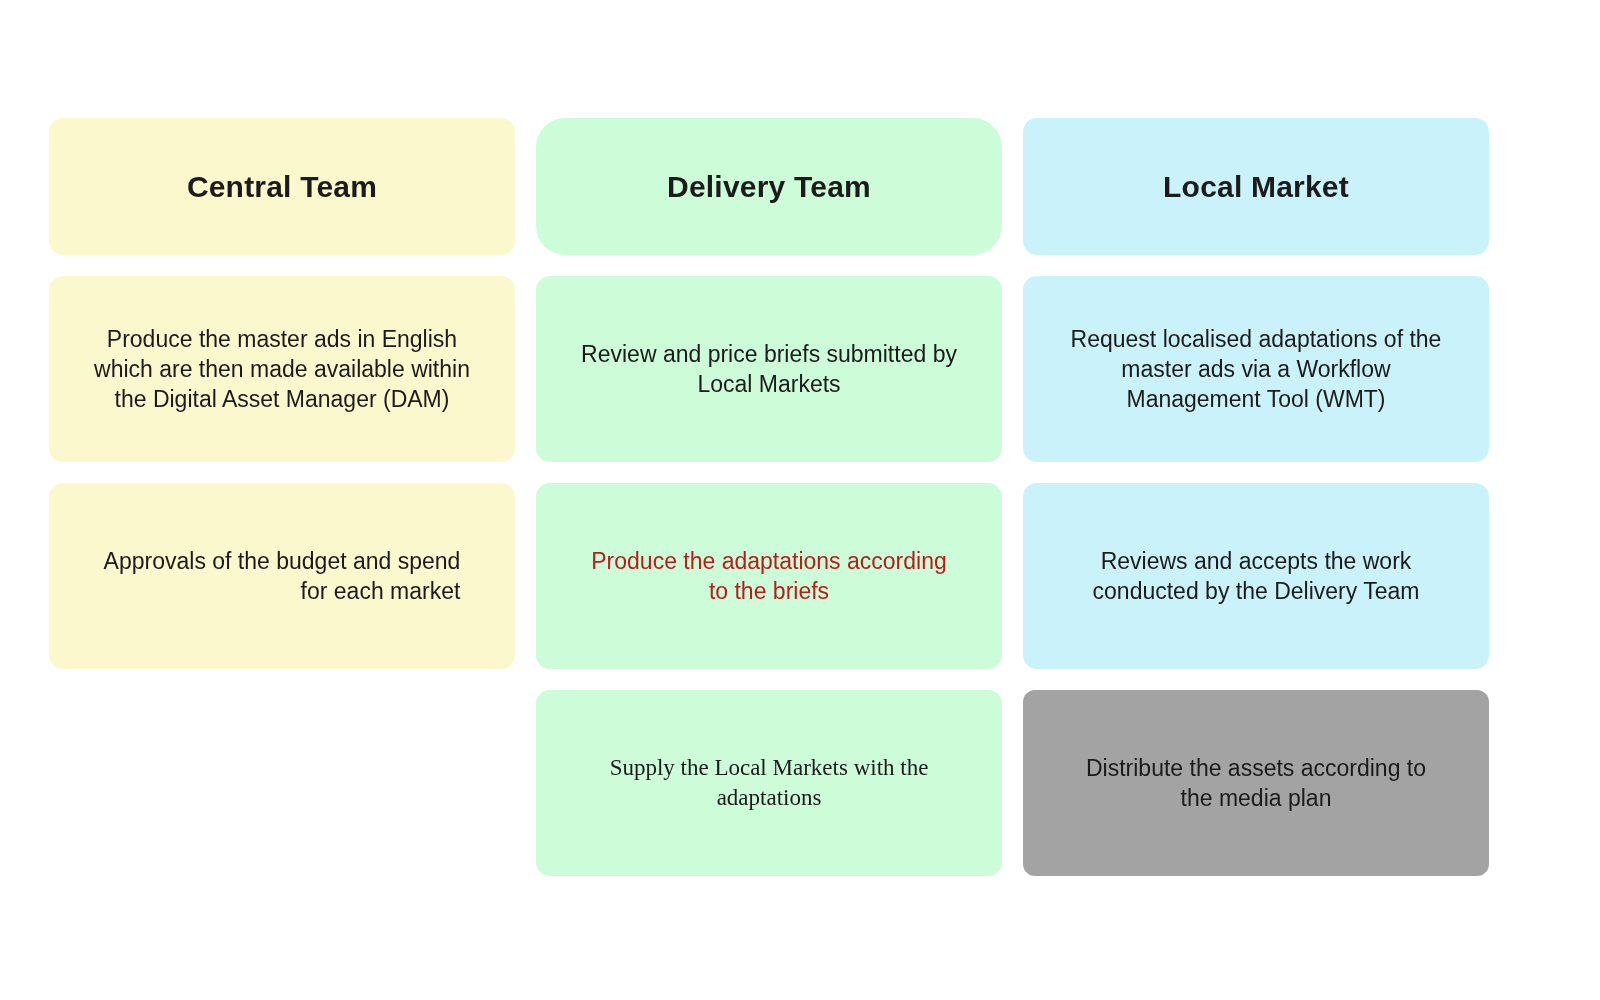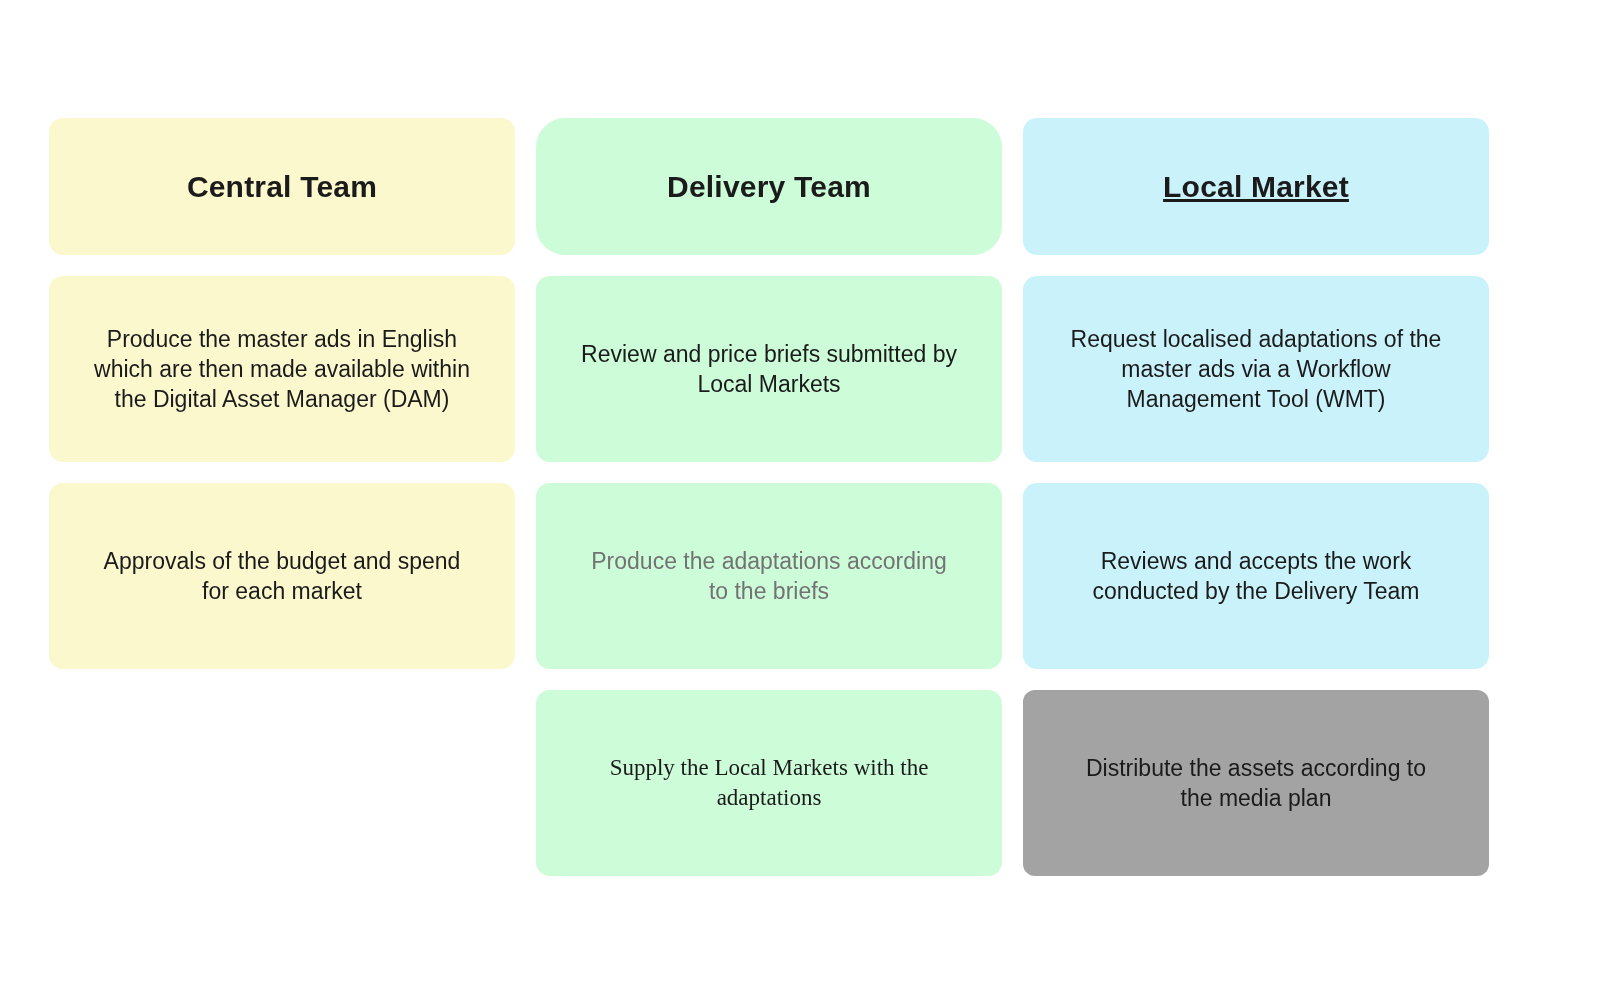--- a/index.html
+++ b/index.html
@@ -60,46 +60,46 @@
 
   <div class="column col-0">
     <div class="card header" style="background: rgb(252, 248, 206); color: rgb(27, 27, 27);">
       <span class="txt">Central Team</span>
     </div>
     <div class="card body" style="background: rgb(252, 248, 206); color: rgb(27, 27, 27);">
       <span class="txt">Produce the master ads in English
 which are then made available within
 the Digital Asset Manager (DAM)</span>
     </div>
-    <div class="card body" style="background: rgb(252, 248, 206); color: rgb(27, 27, 27);">
+    <div class="card body" style="background: rgb(252, 248, 206); color: rgb(27, 27, 27); text-align: right;">
       <span class="txt">Approvals of the budget and spend
 for each market</span>
     </div>
   </div>
 
   <div class="column col-1">
     <div class="card header" style="background: rgb(205, 252, 217); color: rgb(27, 27, 27); border-radius: 29px;">
       <span class="txt">Delivery Team</span>
     </div>
     <div class="card body" style="background: rgb(205, 252, 217); color: rgb(27, 27, 27);">
       <span class="txt">Review and price briefs submitted by
 Local Markets</span>
     </div>
-    <div class="card body" style="background: rgb(205, 252, 217); color: #737373;">
+    <div class="card body" style="background: rgb(205, 252, 217); color: #b91c1c;">
       <span class="txt">Produce the adaptations according
 to the briefs</span>
     </div>
     <div class="card body" style="background: rgb(205, 252, 217); color: rgb(27, 27, 27); font-family: Liberation Serif, serif;">
       <span class="txt">Supply the Local Markets with the
 adaptations</span>
     </div>
   </div>
 
   <div class="column col-2">
-    <div class="card header" style="background: rgb(202, 242, 251); color: rgb(27, 27, 27); text-decoration: underline;">
+    <div class="card header" style="background: rgb(202, 242, 251); color: rgb(27, 27, 27);">
       <span class="txt">Local Market</span>
     </div>
     <div class="card body" style="background: rgb(202, 242, 251); color: rgb(27, 27, 27);">
       <span class="txt">Request localised adaptations of the
 master ads via a Workflow
 Management Tool (WMT)</span>
     </div>
     <div class="card body" style="background: rgb(202, 242, 251); color: rgb(27, 27, 27);">
       <span class="txt">Reviews and accepts the work
 conducted by the Delivery Team</span>

